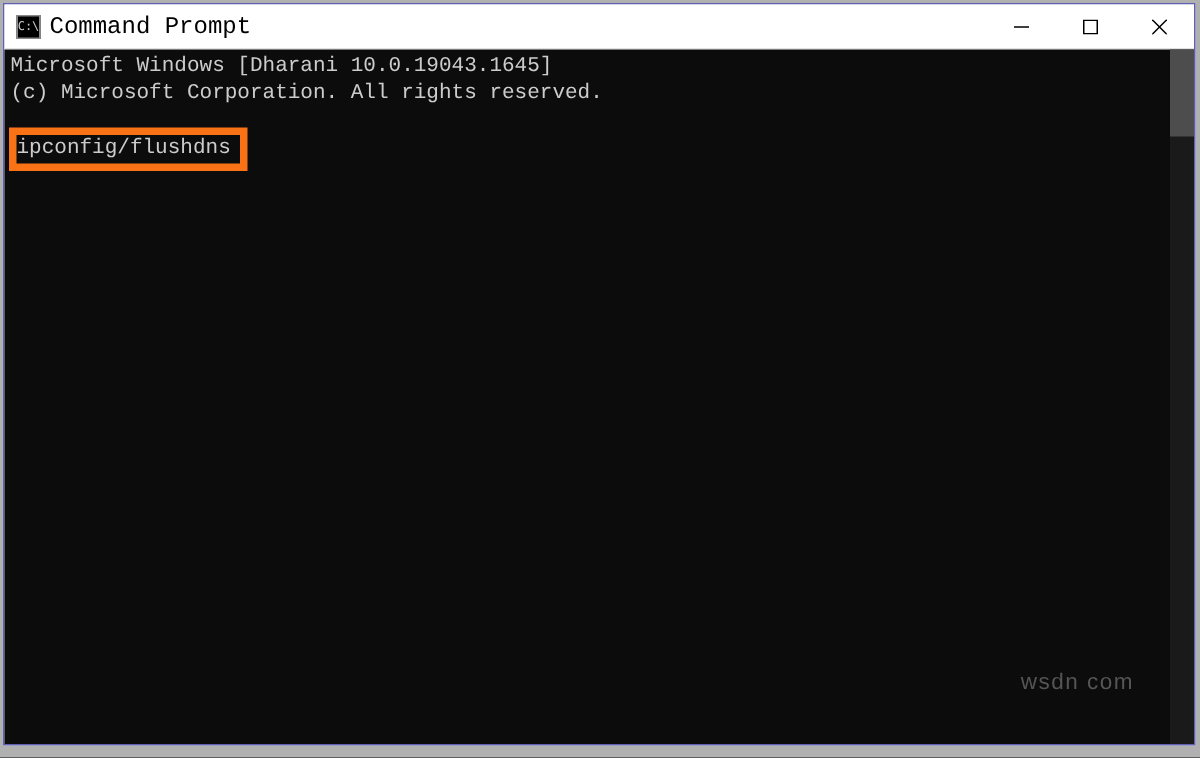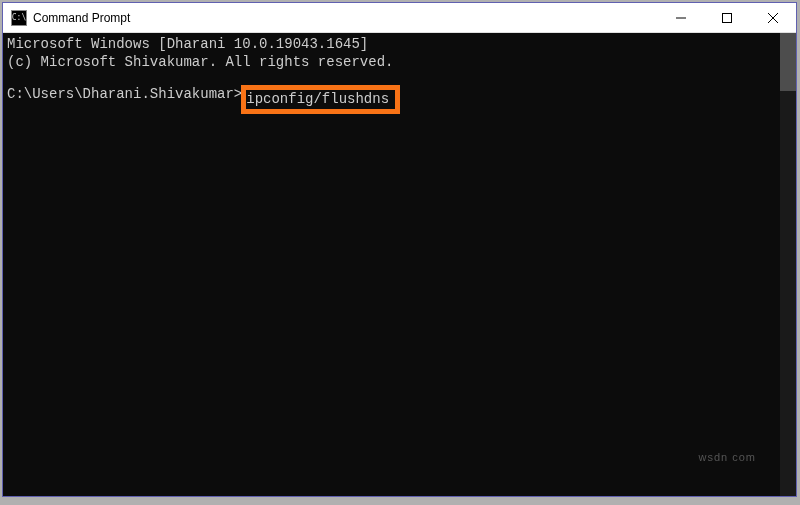--- a/index.html
+++ b/index.html
@@ -42,23 +42,24 @@
       align-items: center;
       justify-content: center;
     }
     .titlebar-icon-inner {
       color: #ccc;
       font-size: 8px;
       font-family: Consolas, monospace;
       line-height: 1;
     }
     .titlebar-text {
-      font-size: 12px;
+      font-size: 16px;
       color: #000000;
       flex: 1;
+      font-family: Liberation Mono, monospace;
     }
     .window-controls {
       display: flex;
       height: 100%;
     }
     .window-control {
       width: 46px;
       height: 100%;
       display: flex;
       align-items: center;
@@ -108,21 +109,21 @@
       height: 58px;
       background: #4d4d4d;
       position: absolute;
       top: 0;
     }
     .watermark {
       position: absolute;
       bottom: 32px;
       right: 40px;
       color: #555;
-      font-size: 11px;
+      font-size: 15px;
       font-family: sans-serif;
       letter-spacing: 1px;
       margin-top: 43px;
     }
   </style>
 </head>
 <body>
 
 <div class="window">
   <div class="titlebar">
@@ -144,23 +145,22 @@
       <div class="window-control">
         <svg viewBox="0 0 10 10">
             <line x1="0" y1="0" x2="10" y2="10" stroke="#000" stroke-width="1"></line>
             <line x1="10" y1="0" x2="0" y2="10" stroke="#000" stroke-width="1"></line>
           </svg>
       </div>
     </div>
   </div>
   <div class="terminal">
     <div class="terminal-line">Microsoft Windows [Dharani 10.0.19043.1645]</div>
-    <div class="terminal-line">(c) Microsoft Shivakumar. All rights reserved.</div>
+    <div class="terminal-line">(c) Microsoft Corporation. All rights reserved.</div>
     <div class="prompt-line">
-      <span class="prompt-text">C:\Users\Dharani.Shivakumar&gt;</span>
         <span class="command-highlight">ipconfig/flushdns</span>
     </div>
     <div class="scrollbar">
       <div class="scrollbar-thumb"></div>
     </div>
     <div class="watermark">wsdn com</div>
   </div>
 </div>
 
 </body></html>

